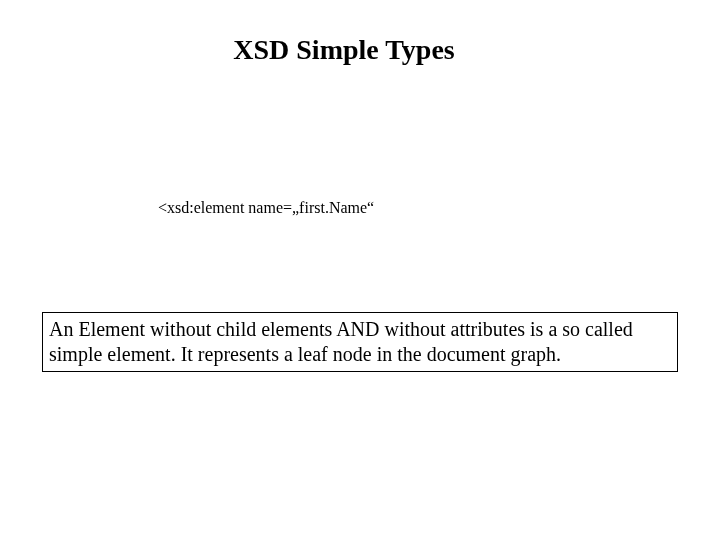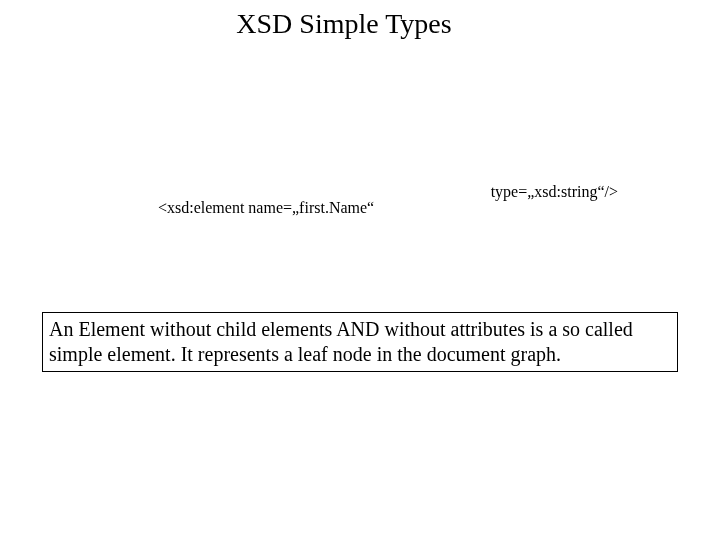--- a/index.html
+++ b/index.html
@@ -10,26 +10,26 @@
     body {
       width: 720px;
       height: 540px;
       background: #ffffff;
       font-family: "Times New Roman", Times, serif;
       color: #000000;
       position: relative;
     }
     .title {
       position: absolute;
-      top: 8px;
+      top: 34px;
       left: 0;
       width: 688px;
       text-align: center;
       font-size: 28px;
-      font-weight: normal;
+      font-weight: bold;
     }
     .code-row {
       position: absolute;
       top: 183px;
       left: 158px;
       width: 460px;
       display: flex;
       justify-content: space-between;
       font-size: 16px;
     }
@@ -51,18 +51,17 @@
       line-height: 1.25;
     }
   </style>
 </head>
 <body>
 
 <h1 class="title">XSD Simple Types</h1>
 
 <div class="code-row">
   <span class="code-left">&lt;xsd:element name=„first.Name“</span>
-  <span class="code-right">type=„xsd:string“/&gt;</span>
 </div>
 
 <div class="description-box">
   <span>An Element without child elements AND without attributes is a so called simple element. It represents a leaf node in the document graph.</span>
 </div>
 
 </body></html>

